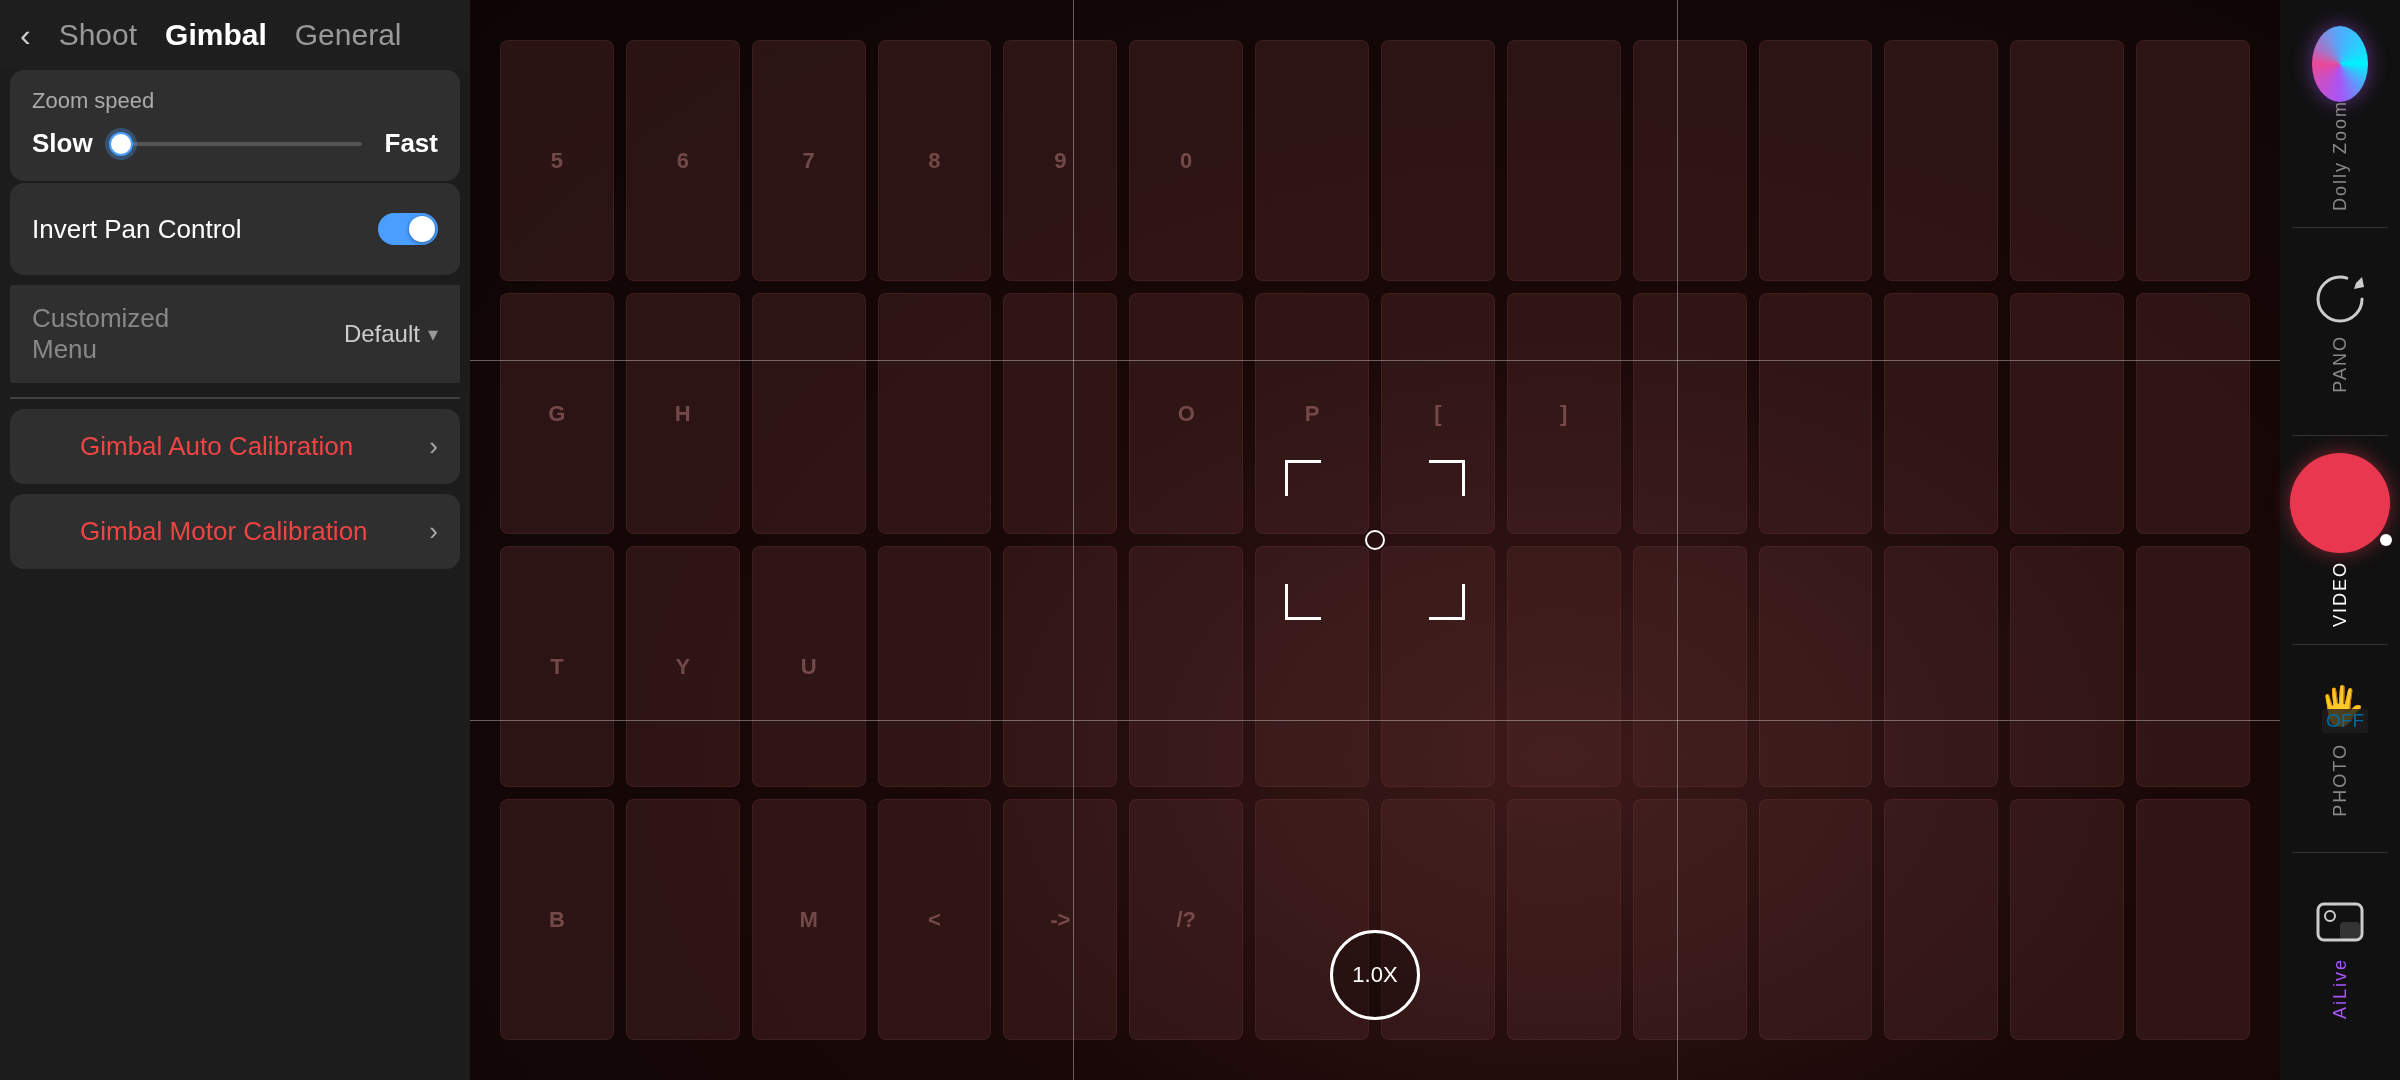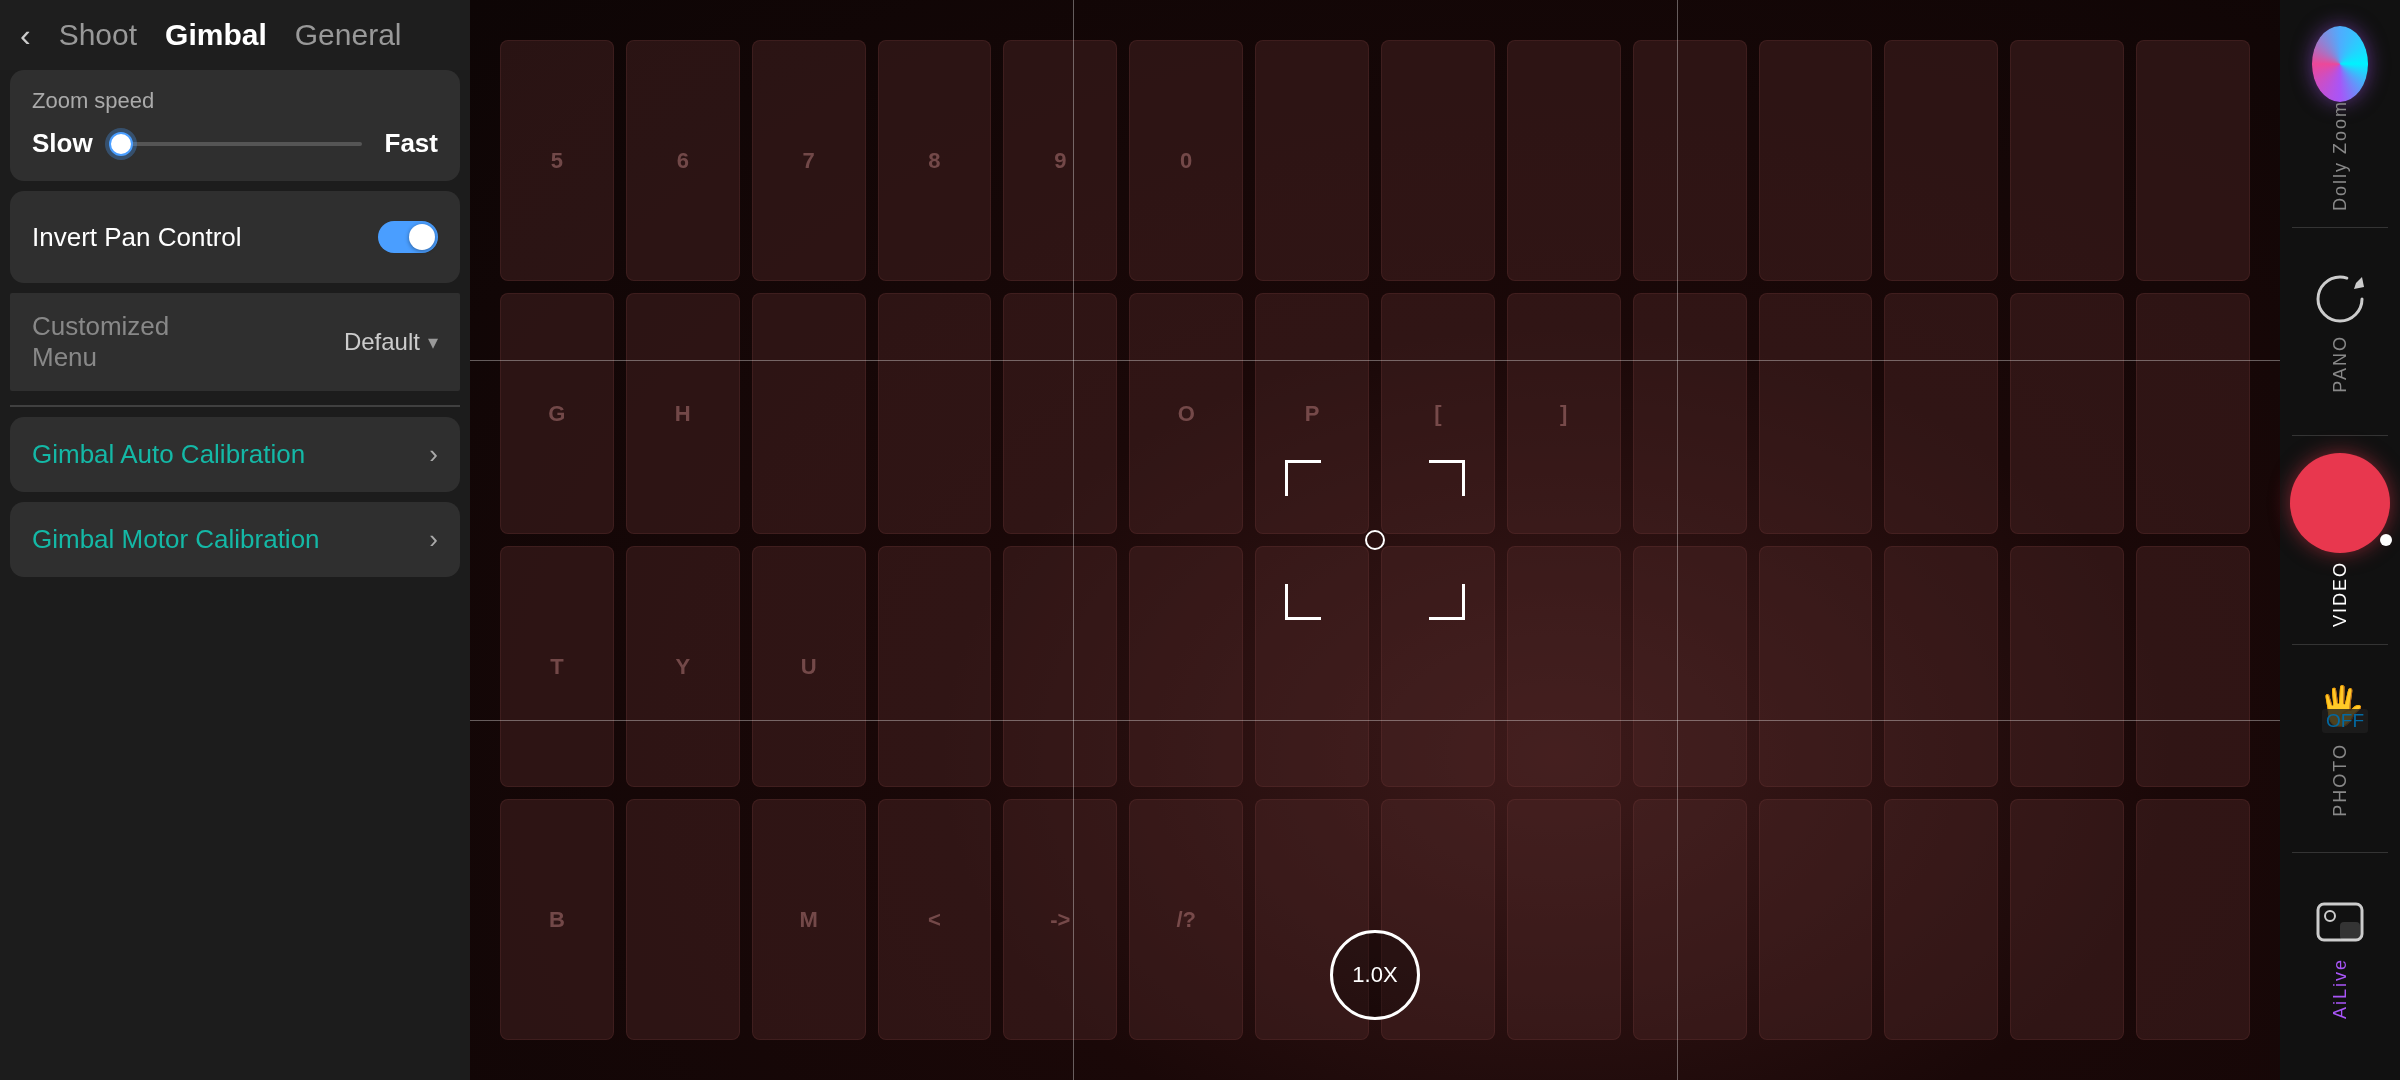--- a/index.html
+++ b/index.html
@@ -54,21 +54,21 @@
       display: flex;
       flex-direction: column;
       gap: 0;
       padding: 0 10px;
       flex: 1;
     }
 
     .setting-section {
       background: rgba(60,60,60,0.6);
       border-radius: 14px;
-      margin-bottom: 10px;
+      margin-bottom: 2px;
       padding: 20px 22px;
     }
 
     .zoom-speed-section {
       padding: 18px 22px 22px;
     }
 
     .section-label {
       font-size: 22px;
       color: #aaa;
@@ -202,22 +202,23 @@
       margin-bottom: 10px;
       padding: 22px 22px;
       display: flex;
       align-items: center;
       justify-content: space-between;
       cursor: pointer;
     }
 
     .nav-row-label {
       font-size: 26px;
-      color: #14b8a6;
+      color: #ef4444;
       font-weight: 500;
+      margin-left: 48px;
     }
 
     .chevron-right {
       font-size: 26px;
       color: #aaa;
     }
 
     
     .camera-view {
       flex: 1;

